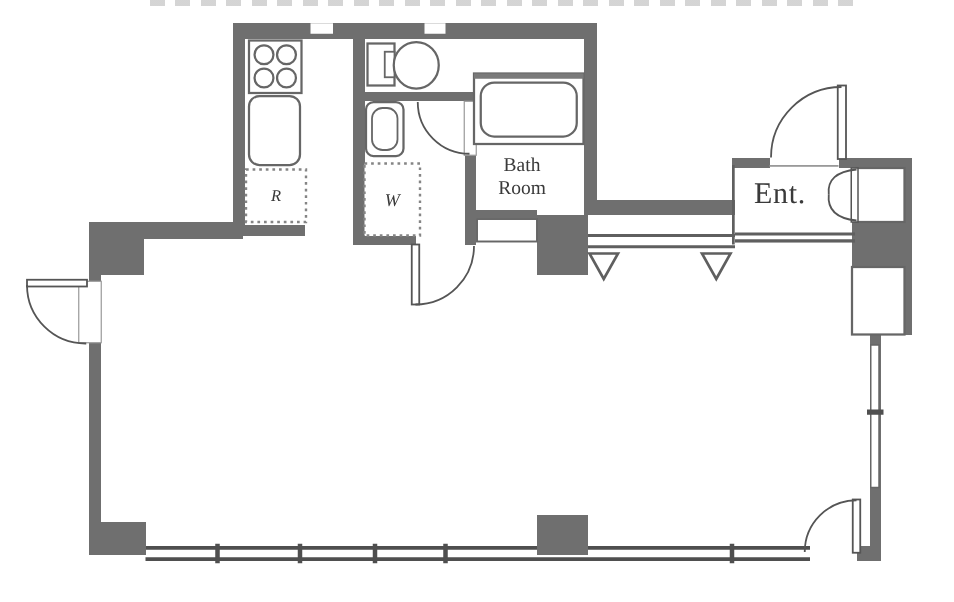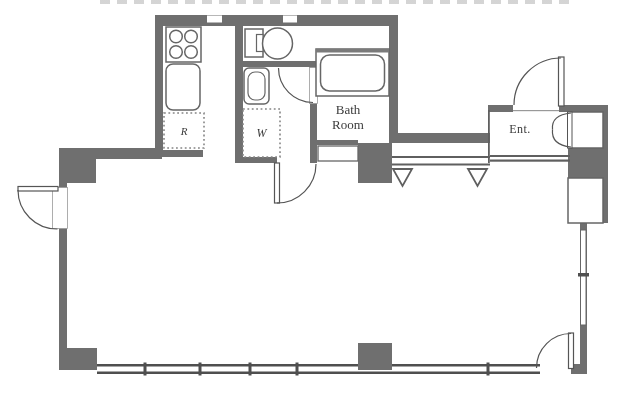--- a/index.html
+++ b/index.html
@@ -5,21 +5,21 @@
   html,body{margin:0;padding:0;background:#ffffff;}
   .plan{
     position:relative;width:636px;height:401px;background:#ffffff;
     font-family:"Liberation Serif", serif;overflow:hidden;
   }
   .plan svg{position:absolute;left:0;top:0;}
   .lbl{position:absolute;color:#3a3a3a;display:flex;align-items:center;justify-content:center;text-align:center;}
   .lbl-r{left:164px;top:113px;width:40px;height:35px;font-size:11px;font-style:italic;}
   .lbl-w{left:243px;top:109px;width:37px;height:48px;font-size:12px;font-style:italic;}
   .lbl-bath{left:318px;top:99px;width:60px;height:36px;font-size:13px;line-height:15px;flex-direction:column;}
-  .lbl-ent{left:496px;top:117px;width:48px;height:24px;font-size:12px;letter-spacing:.5px;}
+  .lbl-ent{left:496px;top:117px;width:48px;height:24px;font-size:20px;letter-spacing:.5px;}
   .clipped-text{
     position:absolute;left:100px;top:0;width:476px;height:4px;opacity:.85;
     background:repeating-linear-gradient(90deg,#cdcdcd 0 10px,transparent 10px 17px);
   }
 </style>
 </head>
 <body>
 
 <div class="plan">
 

